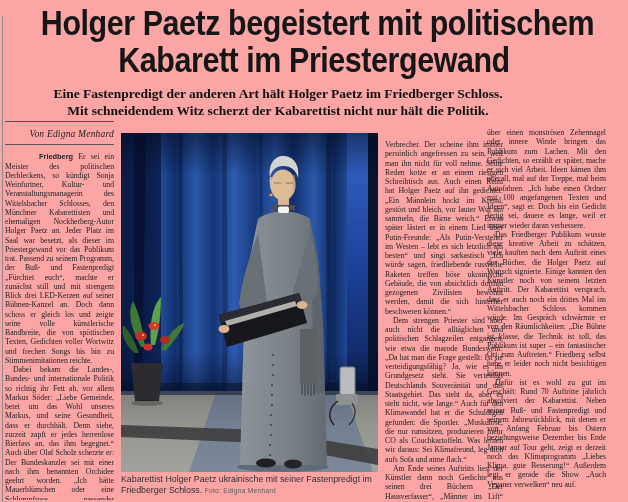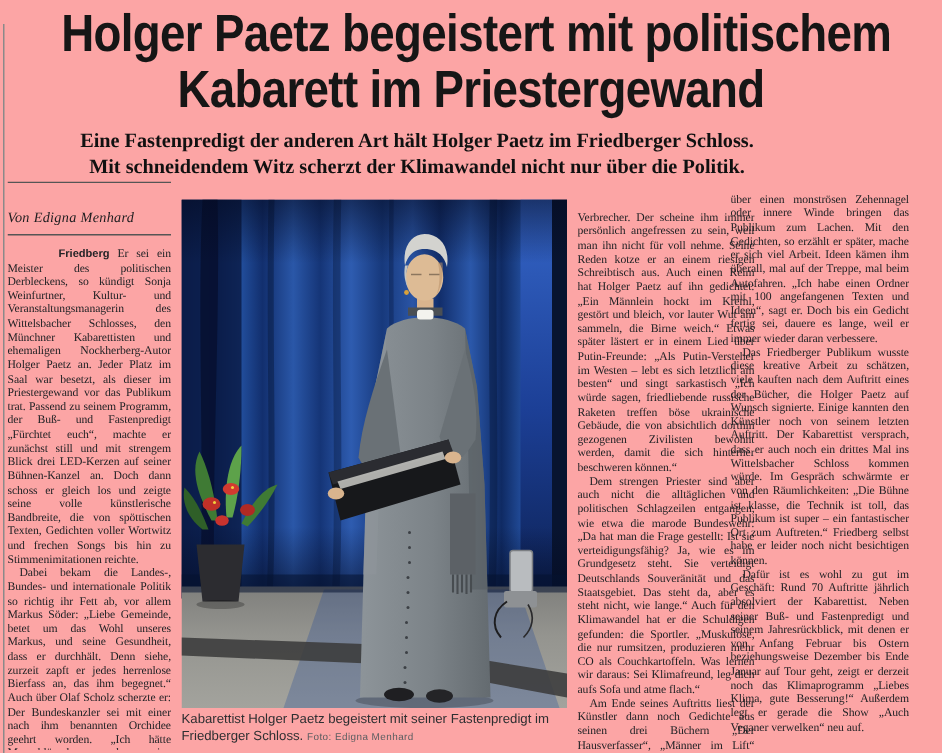--- a/index.html
+++ b/index.html
@@ -25,21 +25,21 @@
     position:absolute;text-align:justify;
     font-size:7.8px;line-height:9.25px;letter-spacing:-0.05px;overflow:hidden;
   }
   .col p{margin:0;}
   .col p.indent{text-indent:8px;}
   .col1{left:5px;top:121px;width:109px;height:379px;}
   .col3{left:385px;top:140px;width:118px;height:372px;}
   .col4{left:487px;top:128px;width:119px;height:372px;}
   .byline-box{
     border-top:1px solid #555;border-bottom:1px solid #555;
-    padding:20px 0 5px 0;margin-bottom:7px;text-align:left;
+    padding:8px 0 5px 0;margin-bottom:7px;text-align:right;
     font-style:italic;font-size:9.5px;color:#1c1c1e;letter-spacing:.2px;
   }
   .lead-in{font-family:"Liberation Sans", sans-serif;font-weight:700;font-size:7.4px;letter-spacing:0;padding-left:34px;}
   .photo{position:absolute;left:121px;top:133px;width:257px;height:339px;margin:0;}
   .photo svg{display:block;}
   .caption{
     position:absolute;left:121px;top:474px;width:259px;margin:0;
     font-family:"Liberation Sans", sans-serif;font-size:8.8px;line-height:10.5px;color:#2e2f31;
   }
   .caption .credit{font-size:6.6px;color:#5a5d60;letter-spacing:.3px;}
@@ -51,21 +51,21 @@
 
   <div class="left-rule"></div>
 
   <h1 class="headline">
     <span class="hl-line">Holger Paetz begeistert mit politischem</span>
     <span class="hl-line">Kabarett im Priestergewand</span>
   </h1>
 
   <p class="subhead">
     <span>Eine Fastenpredigt der anderen Art hält Holger Paetz im Friedberger Schloss.</span><br>
-    <span>Mit schneidendem Witz scherzt der Klimawandel nicht nur über die Politik.</span>
+    <span>Mit schneidendem Witz scherzt der Kabarettist nicht nur hält die Politik.</span>
   </p>
 
   <div class="col col1">
     <div class="byline-box">
       <span>Von Edigna Menhard</span>
     </div>
     <p><span class="lead-in">Friedberg</span> <span>Er sei ein Meister des politischen Derbleckens, so kündigt Sonja Weinfurtner, Kultur- und Veranstaltungsmanagerin des Wittelsbacher Schlosses, den Münchner Kabarettisten und ehemaligen Nockherberg-Autor Holger Paetz an. Jeder Platz im Saal war besetzt, als dieser im Priestergewand vor das Publikum trat. Passend zu seinem Programm, der Buß- und Fastenpredigt „Fürchtet euch“, machte er zunächst still und mit strengem Blick drei LED-Kerzen auf seiner Bühnen-Kanzel an. Doch dann schoss er gleich los und zeigte seine volle künstlerische Bandbreite, die von spöttischen Texten, Gedichten voller Wortwitz und frechen Songs bis hin zu Stimmenimitationen reichte.</span></p>
     <p class="indent">Dabei bekam die Landes-, Bundes- und internationale Politik so richtig ihr Fett ab, vor allem Markus Söder: „Liebe Gemeinde, betet um das Wohl unseres Markus, und seine Gesundheit, dass er durchhält. Denn siehe, zurzeit zapft er jedes herrenlose Bierfass an, das ihm begegnet.“ Auch über Olaf Scholz scherzte er: Der Bundeskanzler sei mit einer nach ihm benannten Orchidee geehrt worden. „Ich hätte Mauerblümchen oder eine Schlumpfrose passender gefunden.“</p>
     <p class="indent">Härter ging er den russischen Präsidenten an: Putin nennt er eine Giftkröte und einen ekligen, kleinen</p>
   </div>
@@ -198,21 +198,21 @@
       <g>
         <rect x="219" y="234" width="15" height="28" rx="2" fill="#b9bcbf" stroke="#7b7e82" stroke-width="1"></rect>
         <rect x="215" y="261" width="22" height="11" rx="1.5" fill="#8e9194"></rect>
         <path d="M217,268 C208,274 206,284 213,292" stroke="#1d1d1f" stroke-width="1.3" fill="none"></path>
         <path d="M231,270 C236,278 234,286 228,292" stroke="#2a2a2c" stroke-width="1.1" fill="none"></path>
       </g>
     </svg>
   </figure>
 
   <p class="caption">
-    <span>Kabarettist Holger Paetz begeistert mit seiner Fastenpredigt im Friedberger Schloss.</span>
+    <span>Kabarettist Holger Paetz ukrainische mit seiner Fastenpredigt im Friedberger Schloss.</span>
     <span class="credit">Foto: Edigna Menhard</span>
   </p>
 
   <div class="col col3">
     <p>Verbrecher. Der scheine ihm immer persönlich angefressen zu sein, weil man ihn nicht für voll nehme. Seine Reden kotze er an einem riesigen Schreibtisch aus. Auch einen Reim hat Holger Paetz auf ihn gedichtet: „Ein Männlein hockt im Kreml, gestört und bleich, vor lauter Wut am sammeln, die Birne weich.“ Etwas später lästert er in einem Lied über Putin-Freunde: „Als Putin-Versteher im Westen – lebt es sich letztlich am besten“ und singt sarkastisch „Ich würde sagen, friedliebende russische Raketen treffen böse ukrainische Gebäude, die von absichtlich dorthin gezogenen Zivilisten bewohnt werden, damit die sich hinterher beschweren können.“</p>
     <p class="indent">Dem strengen Priester sind aber auch nicht die alltäglichen und politischen Schlagzeilen entgangen, wie etwa die marode Bundeswehr: „Da hat man die Frage gestellt: Ist sie verteidigungsfähig? Ja, wie es im Grundgesetz steht. Sie verteidigt Deutschlands Souveränität und das Staatsgebiet. Das steht da, aber es steht nicht, wie lange.“ Auch für den Klimawandel hat er die Schuldigen gefunden: die Sportler. „Muskulöse, die nur rumsitzen, produzieren mehr CO als Couchkartoffeln. Was lernen wir daraus: Sei Klimafreund, leg dich aufs Sofa und atme flach.“</p>
     <p class="indent">Am Ende seines Auftritts liest der Künstler dann noch Gedichte aus seinen drei Büchern „Der Hausverfasser“, „Männer im Lift“ und „Pure Lyricks“ vor. Die frechen Texte voller Wortwitz, beispielsweise</p>
   </div>
 
   <div class="col col4">

